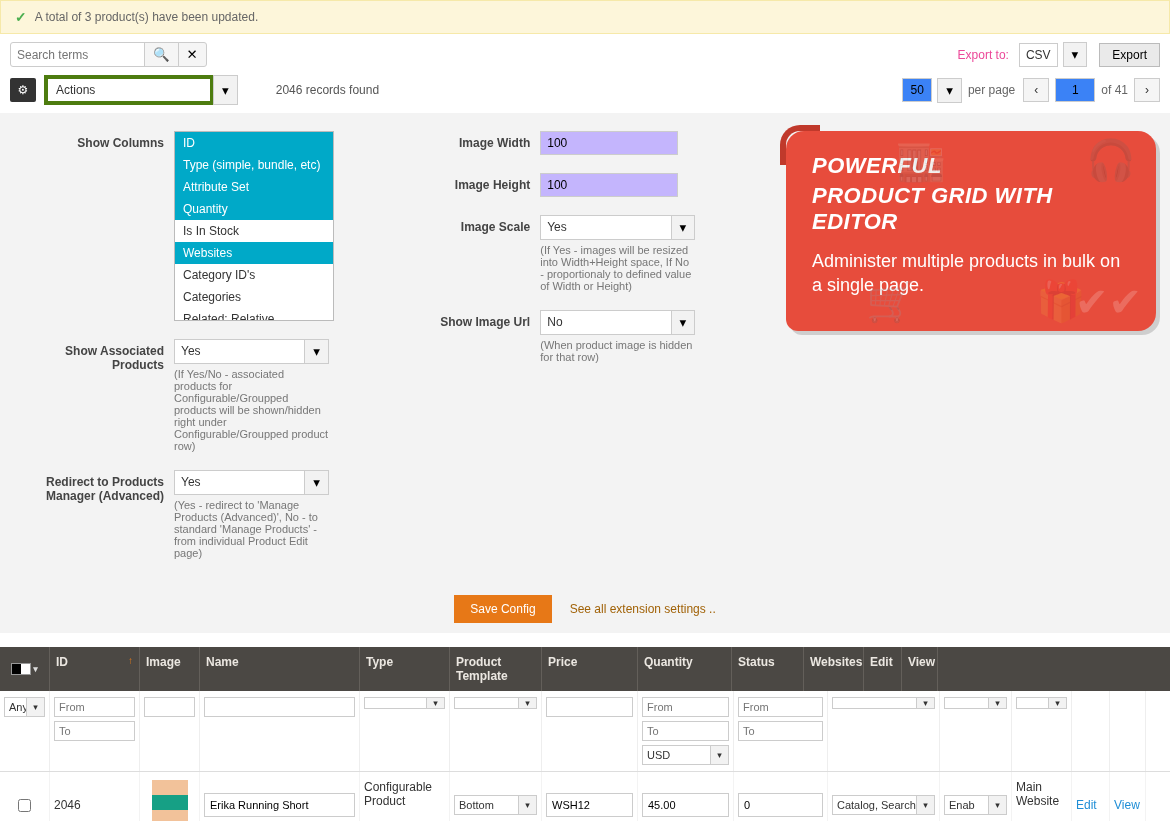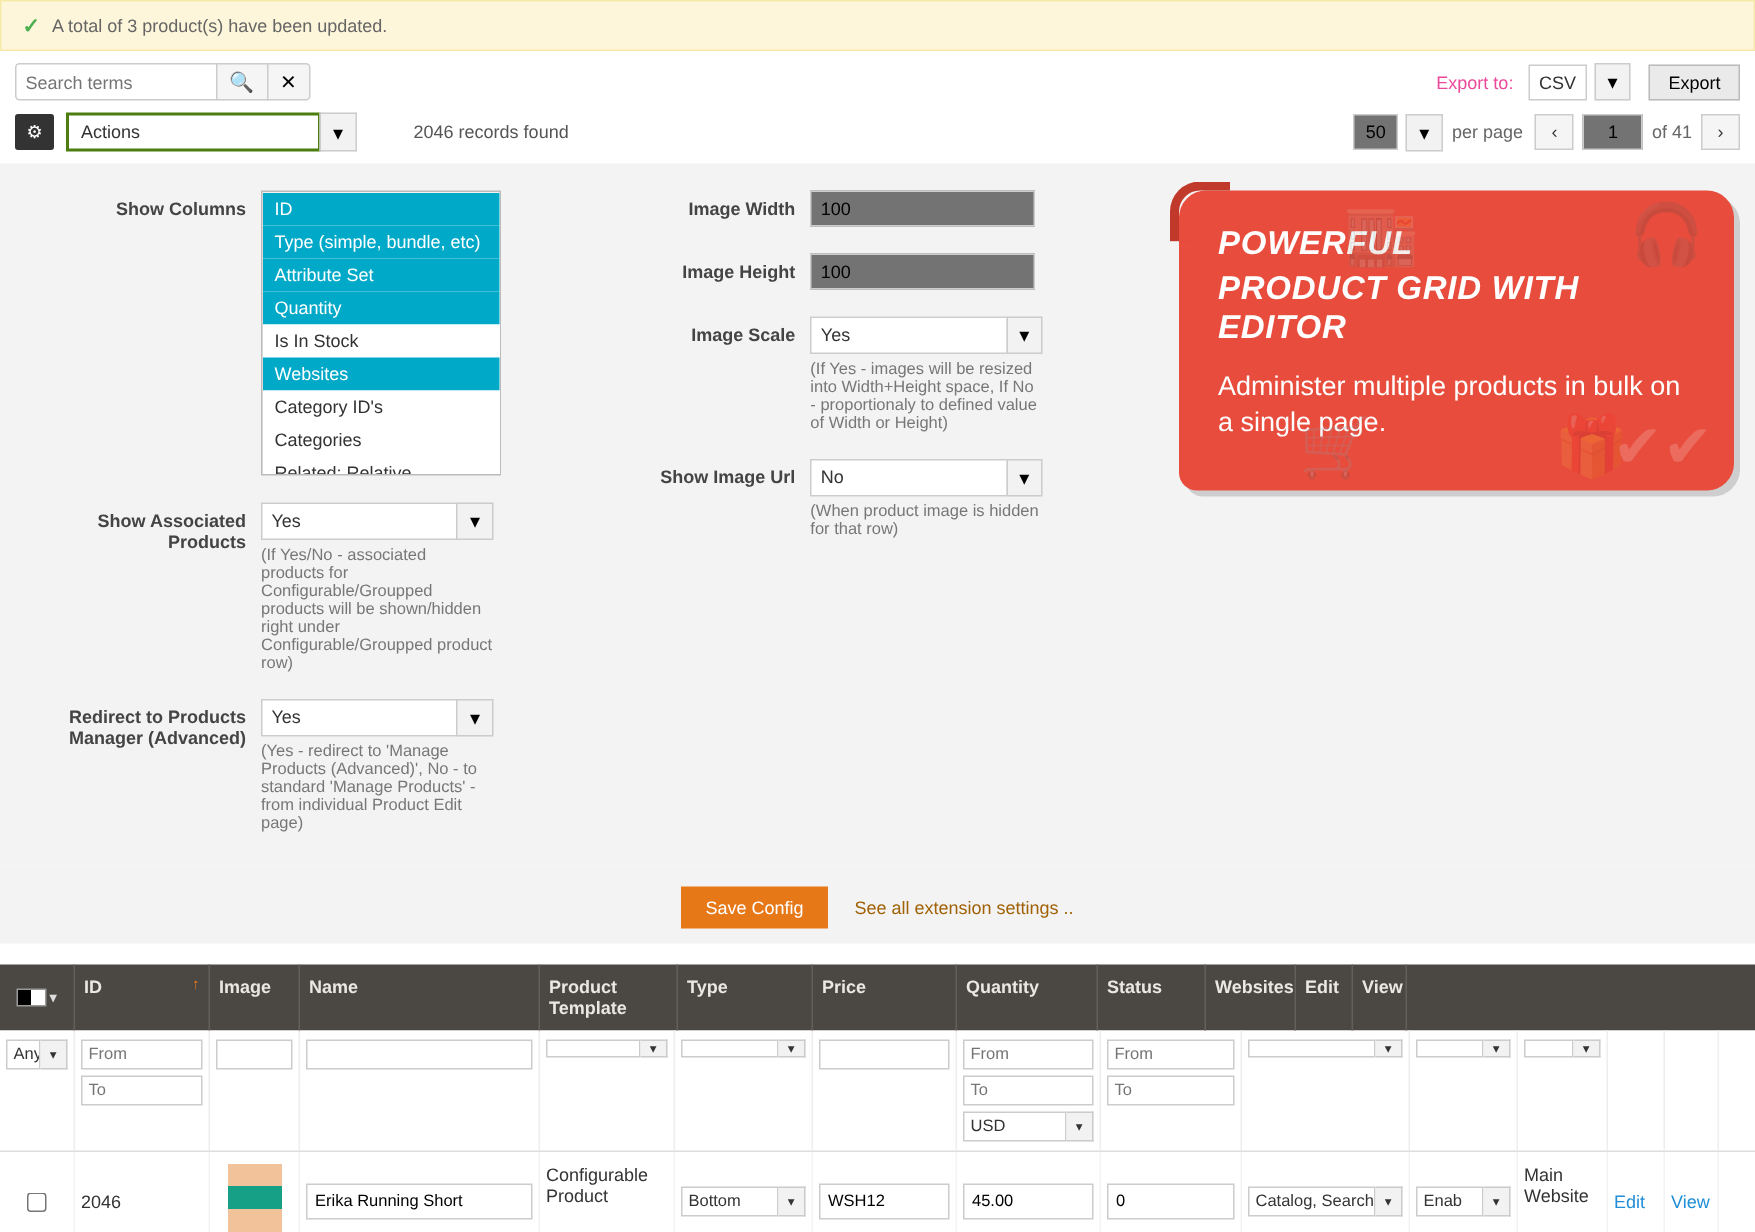--- a/index.html
+++ b/index.html
@@ -17,46 +17,46 @@
 
 .toolbar .spacer { flex: 1; }
 .export-label { color: #ec4899; margin-right: 4px; }
 .select-box { border: 1px solid #ccc; background: #fff; padding: 4px 6px; font-size: 12px; }
 .caret-btn { border: 1px solid #ccc; background: #f2f2f2; padding: 4px 8px; margin-left: -1px; cursor: pointer; }
 .export-btn { border: 1px solid #bbb; background: #eaeaea; padding: 4px 12px; margin-left: 6px; cursor: pointer; font-size: 12px; }
 
 .subbar { display: flex; align-items: center; padding: 0 10px 8px; gap: 8px; }
 .gear-badge { width: 26px; height: 24px; background: #333; display: flex; align-items: center; justify-content: center; color: #fff; border-radius: 2px; }
 .actions-select { display: flex; }
-.actions-select .sb { border: 2px solid #4d7c0f; padding: 4px 8px; width: 170px; background: #fff; }
+.actions-select .sb { border: 4px solid #4d7c0f; padding: 4px 8px; width: 170px; background: #fff; }
 .records-found { color: #555; margin-left: 30px; }
 .subbar .spacer { flex: 1; }
 .page-section { display: flex; align-items: center; gap: 6px; }
-.small-input { border: 1px solid #ccc; padding: 4px 6px; width: 30px; text-align: center; background: #737373; font-size: 12px; }
+.small-input { border: 1px solid #ccc; padding: 4px 6px; width: 30px; text-align: center; background: #3b82f6; font-size: 12px; }
 .small-input.wide { width: 40px; }
 .nav-btn { border: 1px solid #ccc; background: #f5f5f5; width: 26px; height: 24px; display: flex; align-items: center; justify-content: center; cursor: pointer; }
 .per-page-label, .of-label { color: #666; }
 
 .config-area { background: #f3f3f3; padding: 18px 14px 22px; display: flex; gap: 30px; align-items: flex-start; position: relative; }
 .config-col { display: flex; flex-direction: column; gap: 18px; }
 .col1 { width: 340px; }
 .col2 { width: 380px; }
 .col3 { flex: 1; }
 
 .field-row { display: flex; gap: 10px; }
 .field-label { width: 150px; text-align: right; font-weight: bold; color: #444; padding-top: 5px; font-size: 12px; }
 .field-body { flex: 1; }
 .listbox { border: 1px solid #bbb; background: #fff; width: 160px; height: 190px; overflow-y: scroll; }
 .listbox .item { padding: 4px 8px; font-size: 12px; color: #333; cursor: pointer; }
 .listbox .item.sel { background: #00a9c8; color: #fff; }
 .listbox .item.nosel { background: #fff; color: #333; }
 .sel-dd { display: flex; width: 155px; }
 .sel-dd .val { flex: 1; border: 1px solid #ccc; padding: 4px 6px; background: #fff; font-size: 12px; }
 .hint { font-size: 11px; color: #777; margin-top: 4px; width: 155px; }
-.txt-in { border: 1px solid #ccc; padding: 4px 6px; width: 150px; background: #737373; font-size: 12px; }
+.txt-in { border: 1px solid #ccc; padding: 4px 6px; width: 138px; background: #c4b5fd; font-size: 12px; }
 
 .promo-card { background: #e74c3c; color: #fff; border-radius: 18px 18px 18px 12px; padding: 22px 26px; width: 370px; height: 200px; position: relative; box-shadow: 4px 4px 0 rgba(0,0,0,.15); }
 .promo-card .corner { position: absolute; top: -6px; left: -6px; width: 40px; height: 40px; border-top: 6px solid #c0392b; border-left: 6px solid #c0392b; border-radius: 20px 0 0 0; }
 .promo-card h2 { font-family: Arial Black, Arial, sans-serif; font-style: italic; font-size: 22px; font-weight: 900; letter-spacing: .5px; margin-bottom: 4px; }
 .promo-card p { margin-top: 14px; font-size: 18px; line-height: 1.35; }
 .promo-icons { position: absolute; inset: 0; opacity: .18; }
 .promo-icons span { position: absolute; font-size: 40px; color: #fff; }
 
 .save-row { display: flex; justify-content: center; gap: 18px; padding: 14px 0 10px; background: #f3f3f3; align-items: center;}
 .save-btn { background: #e77817; color: #fff; border: none; padding: 7px 16px; font-size: 12px; cursor: pointer; }
@@ -248,22 +248,22 @@
 
 <div class="grid">
   <div class="grid-header">
     <div class="gh-cell gh-sel c-sel">
       <span class="bw-toggle"></span>
       <span class="caret-tiny">▾</span>
     </div>
     <div class="gh-cell c-id sort">ID</div>
     <div class="gh-cell c-img">Image</div>
     <div class="gh-cell c-name">Name</div>
+    <div class="gh-cell c-type">Type</div>
     <div class="gh-cell c-ptpl">Product Template</div>
-    <div class="gh-cell c-type">Type</div>
     <div class="gh-cell c-price">Price</div>
     <div class="gh-cell c-qty">Quantity</div>
     <div class="gh-cell c-stat">Status</div>
     <div class="gh-cell c-web">Websites</div>
     <div class="gh-cell c-edit">Edit</div>
     <div class="gh-cell c-view">View</div>
   </div>
 
   <div class="grid-filter">
     <div class="gf-cell c-any">

